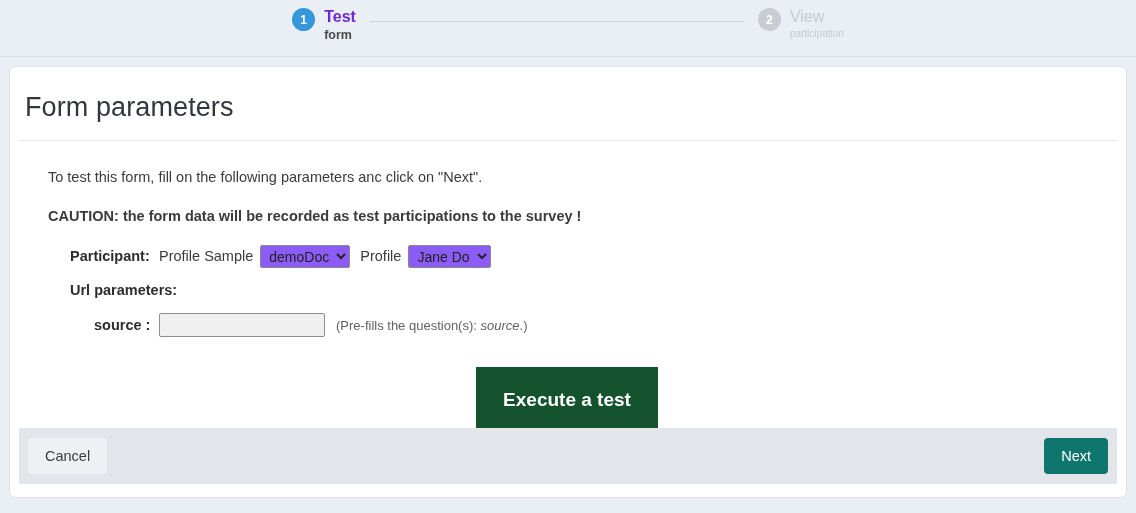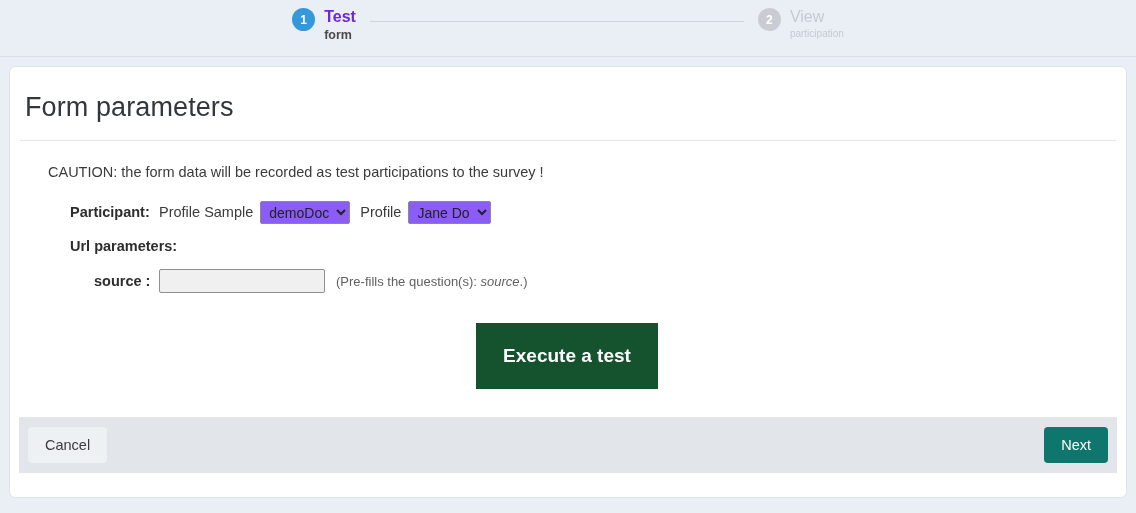--- a/index.html
+++ b/index.html
@@ -111,20 +111,21 @@
     padding: 0 0 0 38px;
   }
   .intro-line {
     margin: 0;
     padding-top: 28px;
     font-size: 14.5px;
     color: #3b3b3b;
   }
   .intro-line.second {
     padding-top: 23px;
+    font-weight: bold;
   }
 
   
   .form-area {
     padding-top: 19px;
   }
   .form-row {
     display: flex;
     align-items: center;
     min-height: 26px;
@@ -197,21 +198,21 @@
     font-size: 19px;
     font-weight: bold;
     cursor: pointer;
   }
 
   
   .card-footer {
     position: absolute;
     left: 9px;
     right: 9px;
-    bottom: 24px;
+    bottom: 13px;
     height: 56px;
     background: #e2e5e9;
     display: flex;
     align-items: center;
     justify-content: space-between;
     padding: 0 9px;
   }
   .btn-cancel {
     background: #eef1f4;
     color: #3b3b3b;
@@ -260,20 +261,21 @@
   </div>
 </div>
 
 <div class="card">
 
   <h1 class="card-title">Form parameters</h1>
   <div class="card-divider"></div>
 
   <div class="card-body">
 
+    <p class="intro-line">To test this form, fill on the following parameters anc click on "Next".</p>
     <p class="intro-line second">CAUTION: the form data will be recorded as test participations to the survey !</p>
 
     <div class="form-area">
 
       <div class="form-row row-participant">
         <span class="field-label lbl-participant">Participant:</span>
         <span class="inline-label">Profile Sample</span>
         <select class="ui-select sel-sample">
           <option>demoDoc</option>
         </select>

